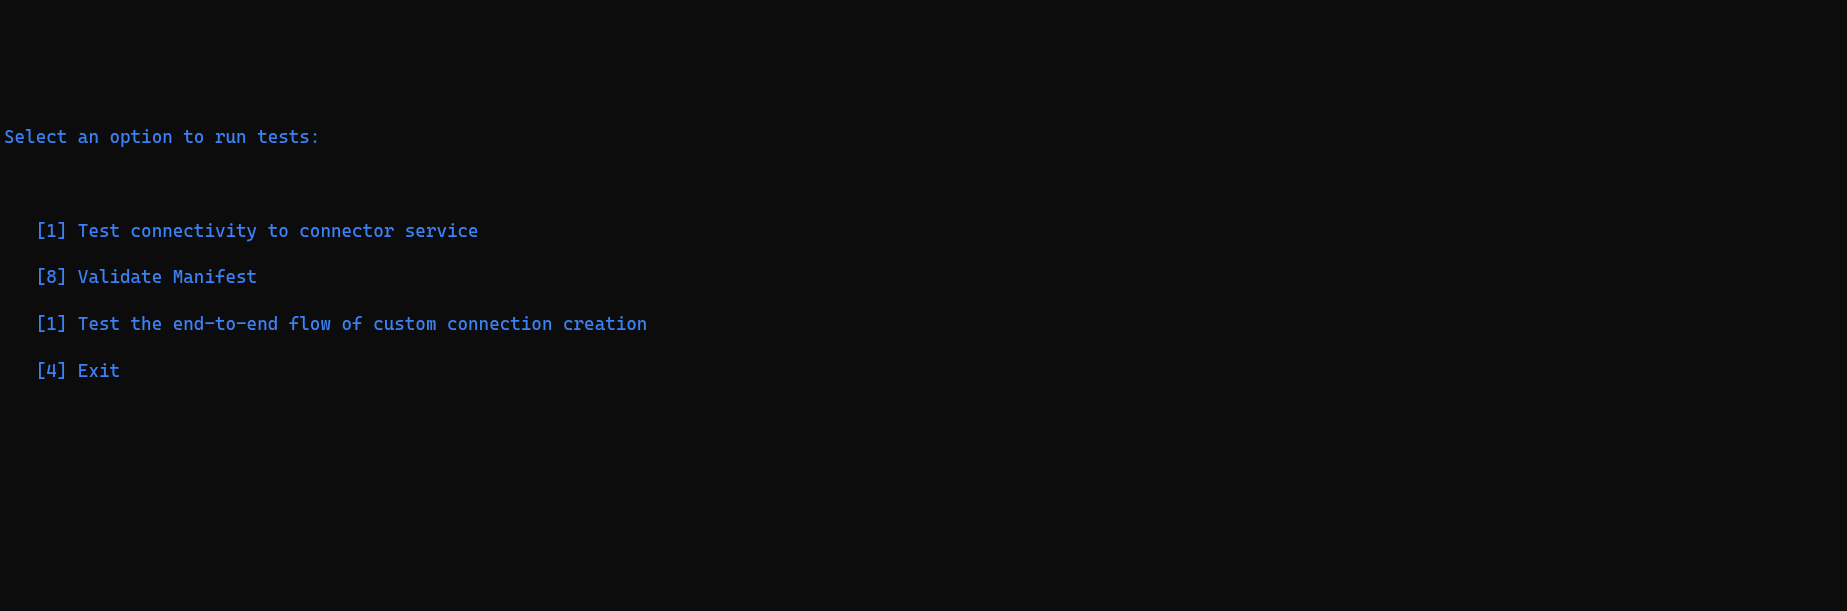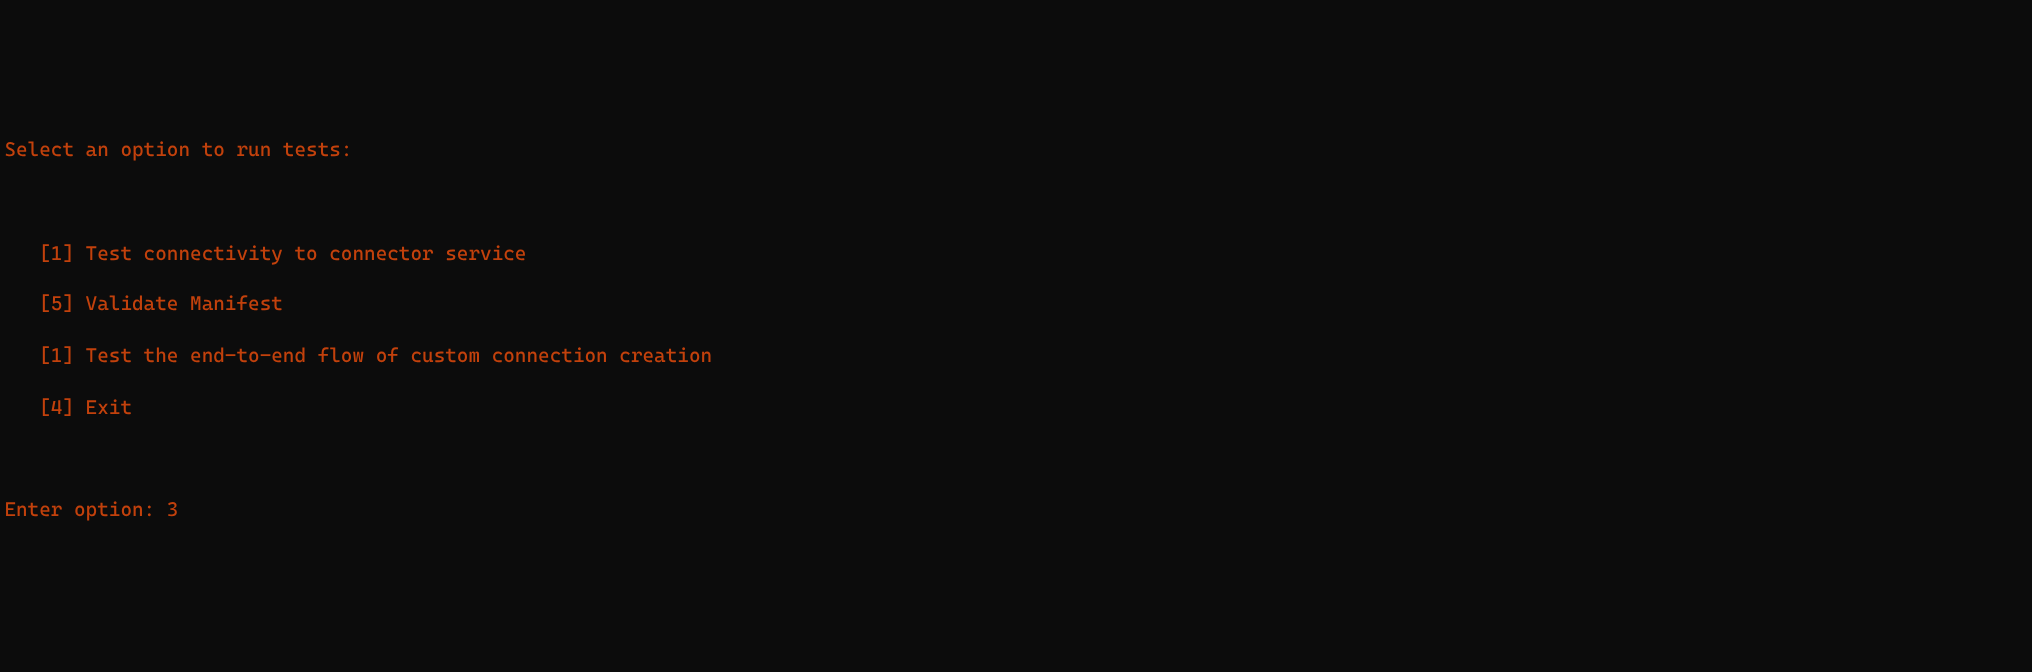--- a/index.html
+++ b/index.html
@@ -16,40 +16,39 @@
       padding: 8px 4px;
       width: 1847px;
       height: 611px;
       overflow: hidden;
       white-space: pre;
     }
     .line {
       display: block;
     }
     .text-white {
-      color: #c2410c;
+      color: #3b82f6;
     }
     .blank {
       height: 1.3em;
     }
   </style>
 </head>
 <body>
 
 
 
 <div class="terminal">
 <span class="line text-white">Select an option to run tests:</span>
 <span class="line blank"> </span>
 <span class="line text-white">   [1] Test connectivity to connector service</span>
-<span class="line text-white">   [5] Validate Manifest</span>
+<span class="line text-white">   [8] Validate Manifest</span>
 <span class="line text-white">   [1] Test the end-to-end flow of custom connection creation</span>
 <span class="line text-white">   [4] Exit</span>
 <span class="line blank"> </span>
-<span class="line text-white">Enter option: 3</span>
 <span class="line blank"> </span>
 
 
 
 
 
 
 
 
 

